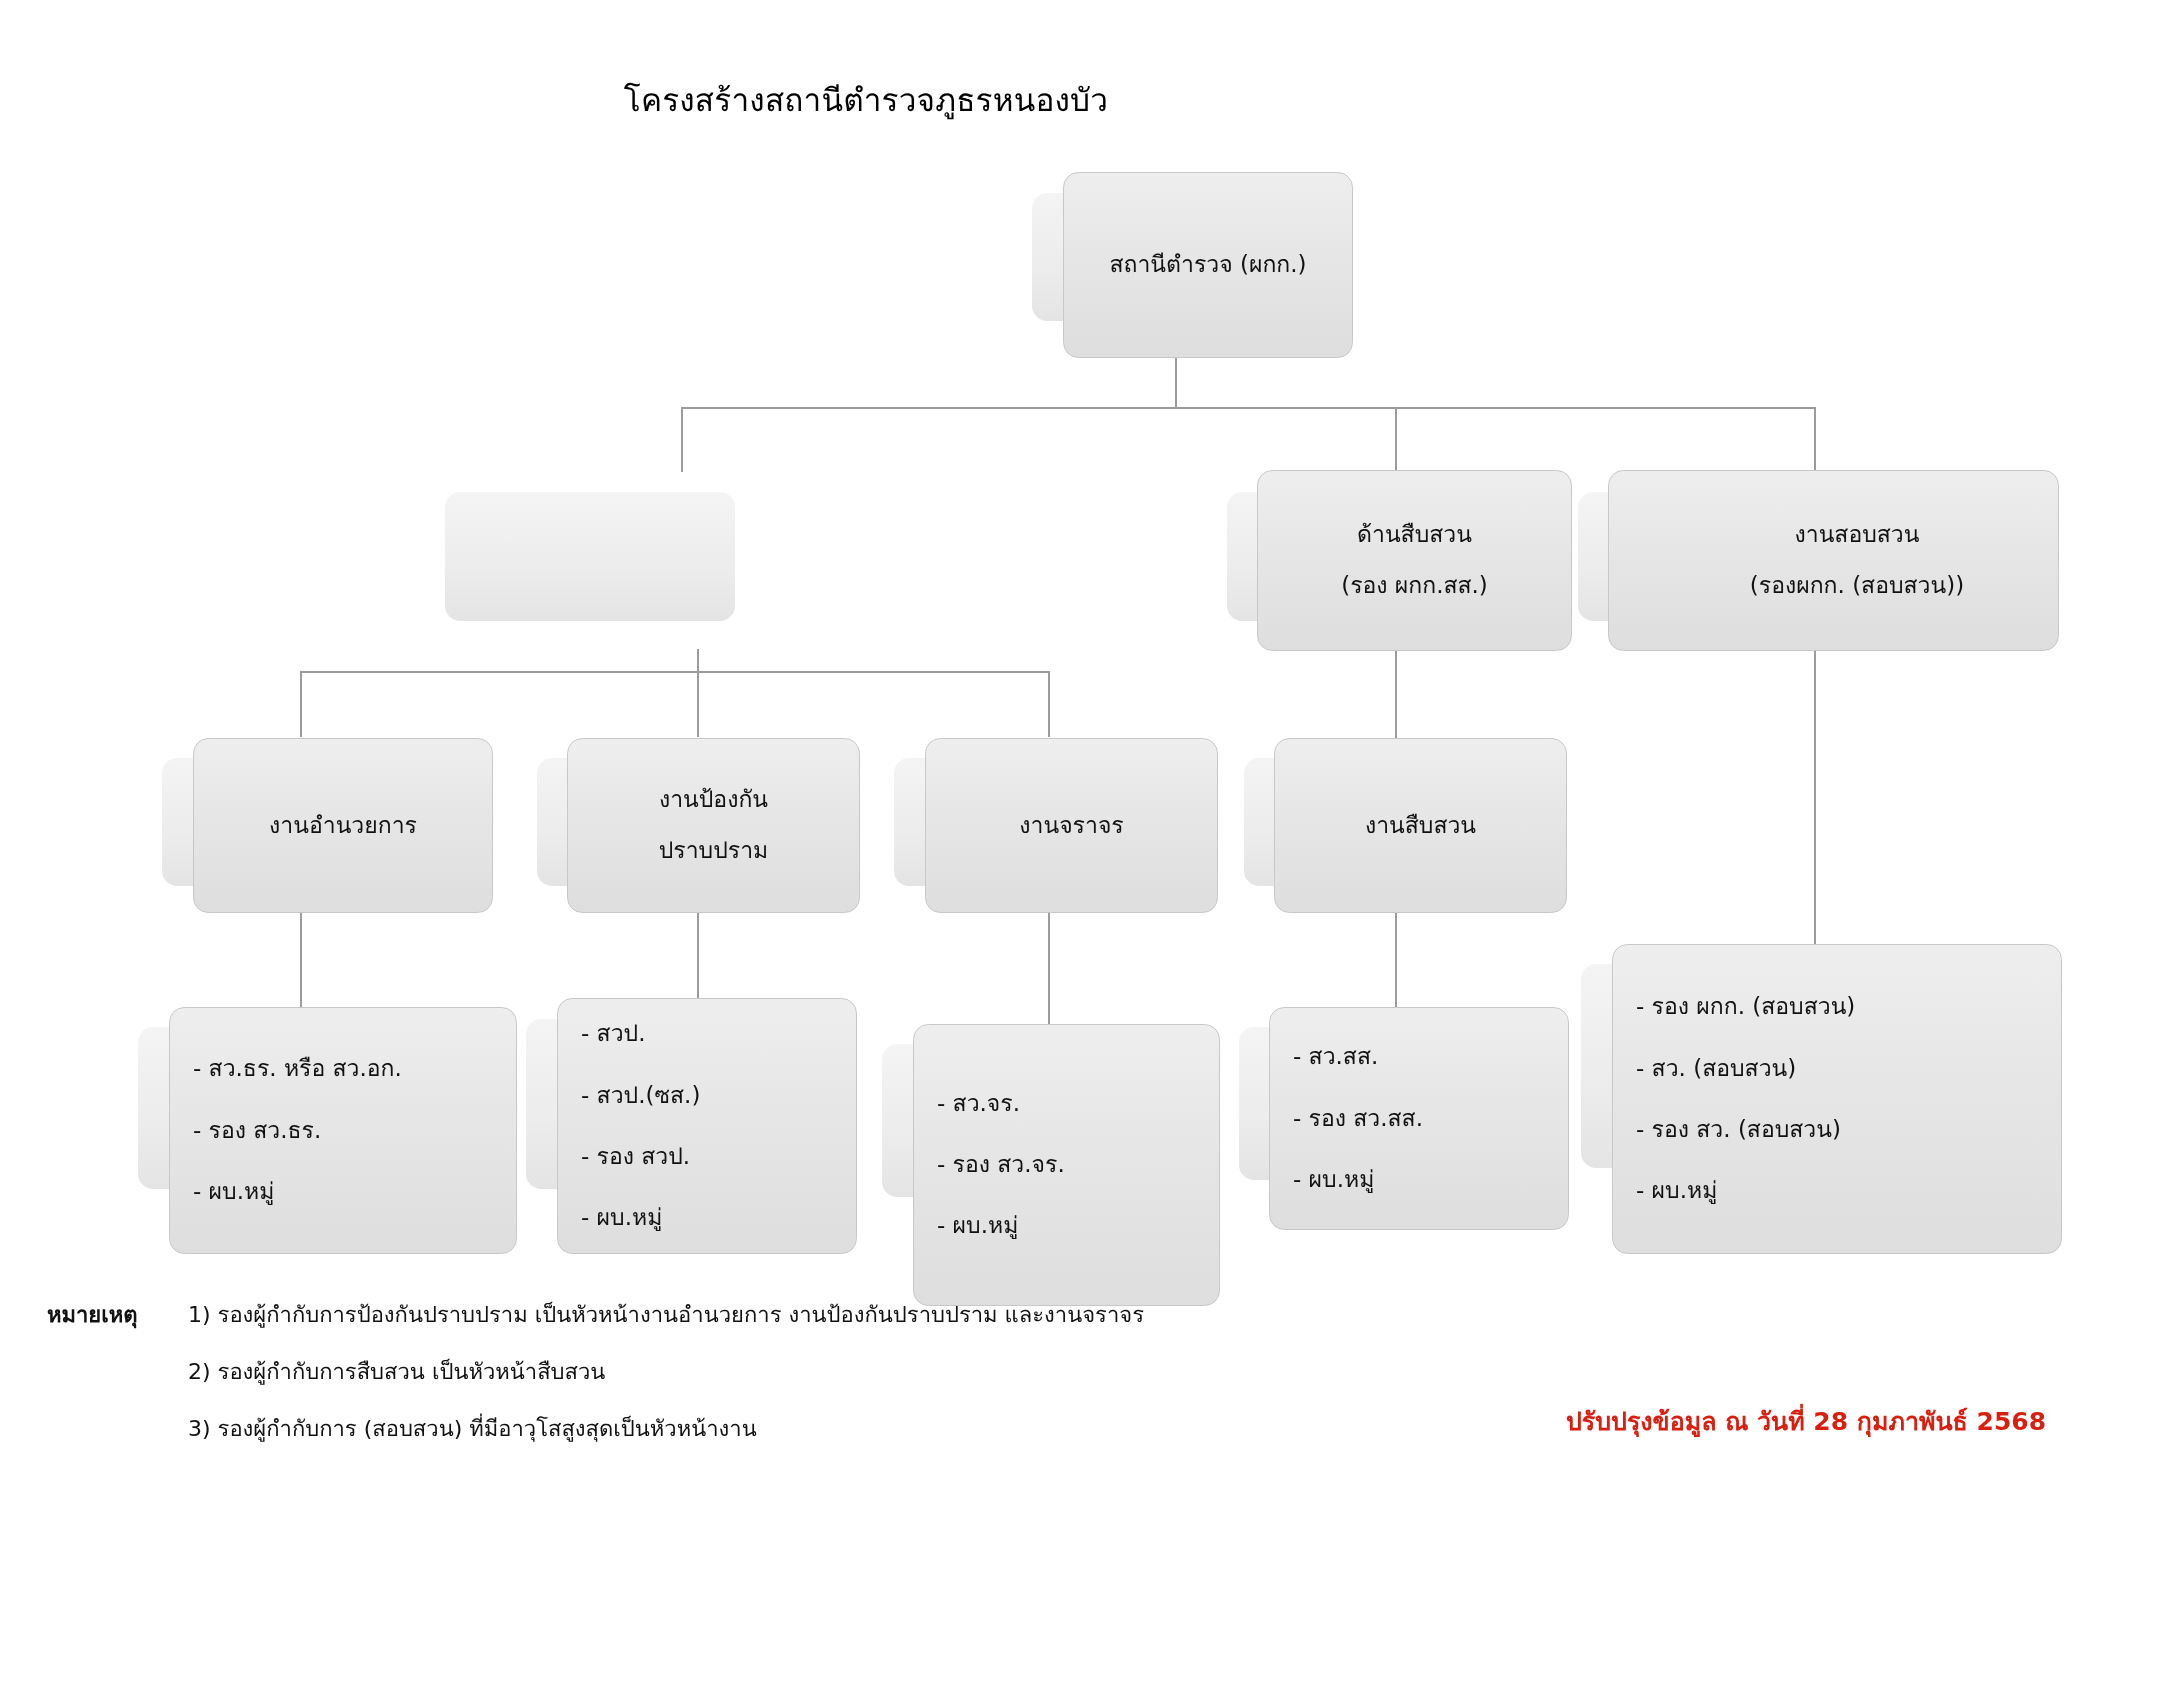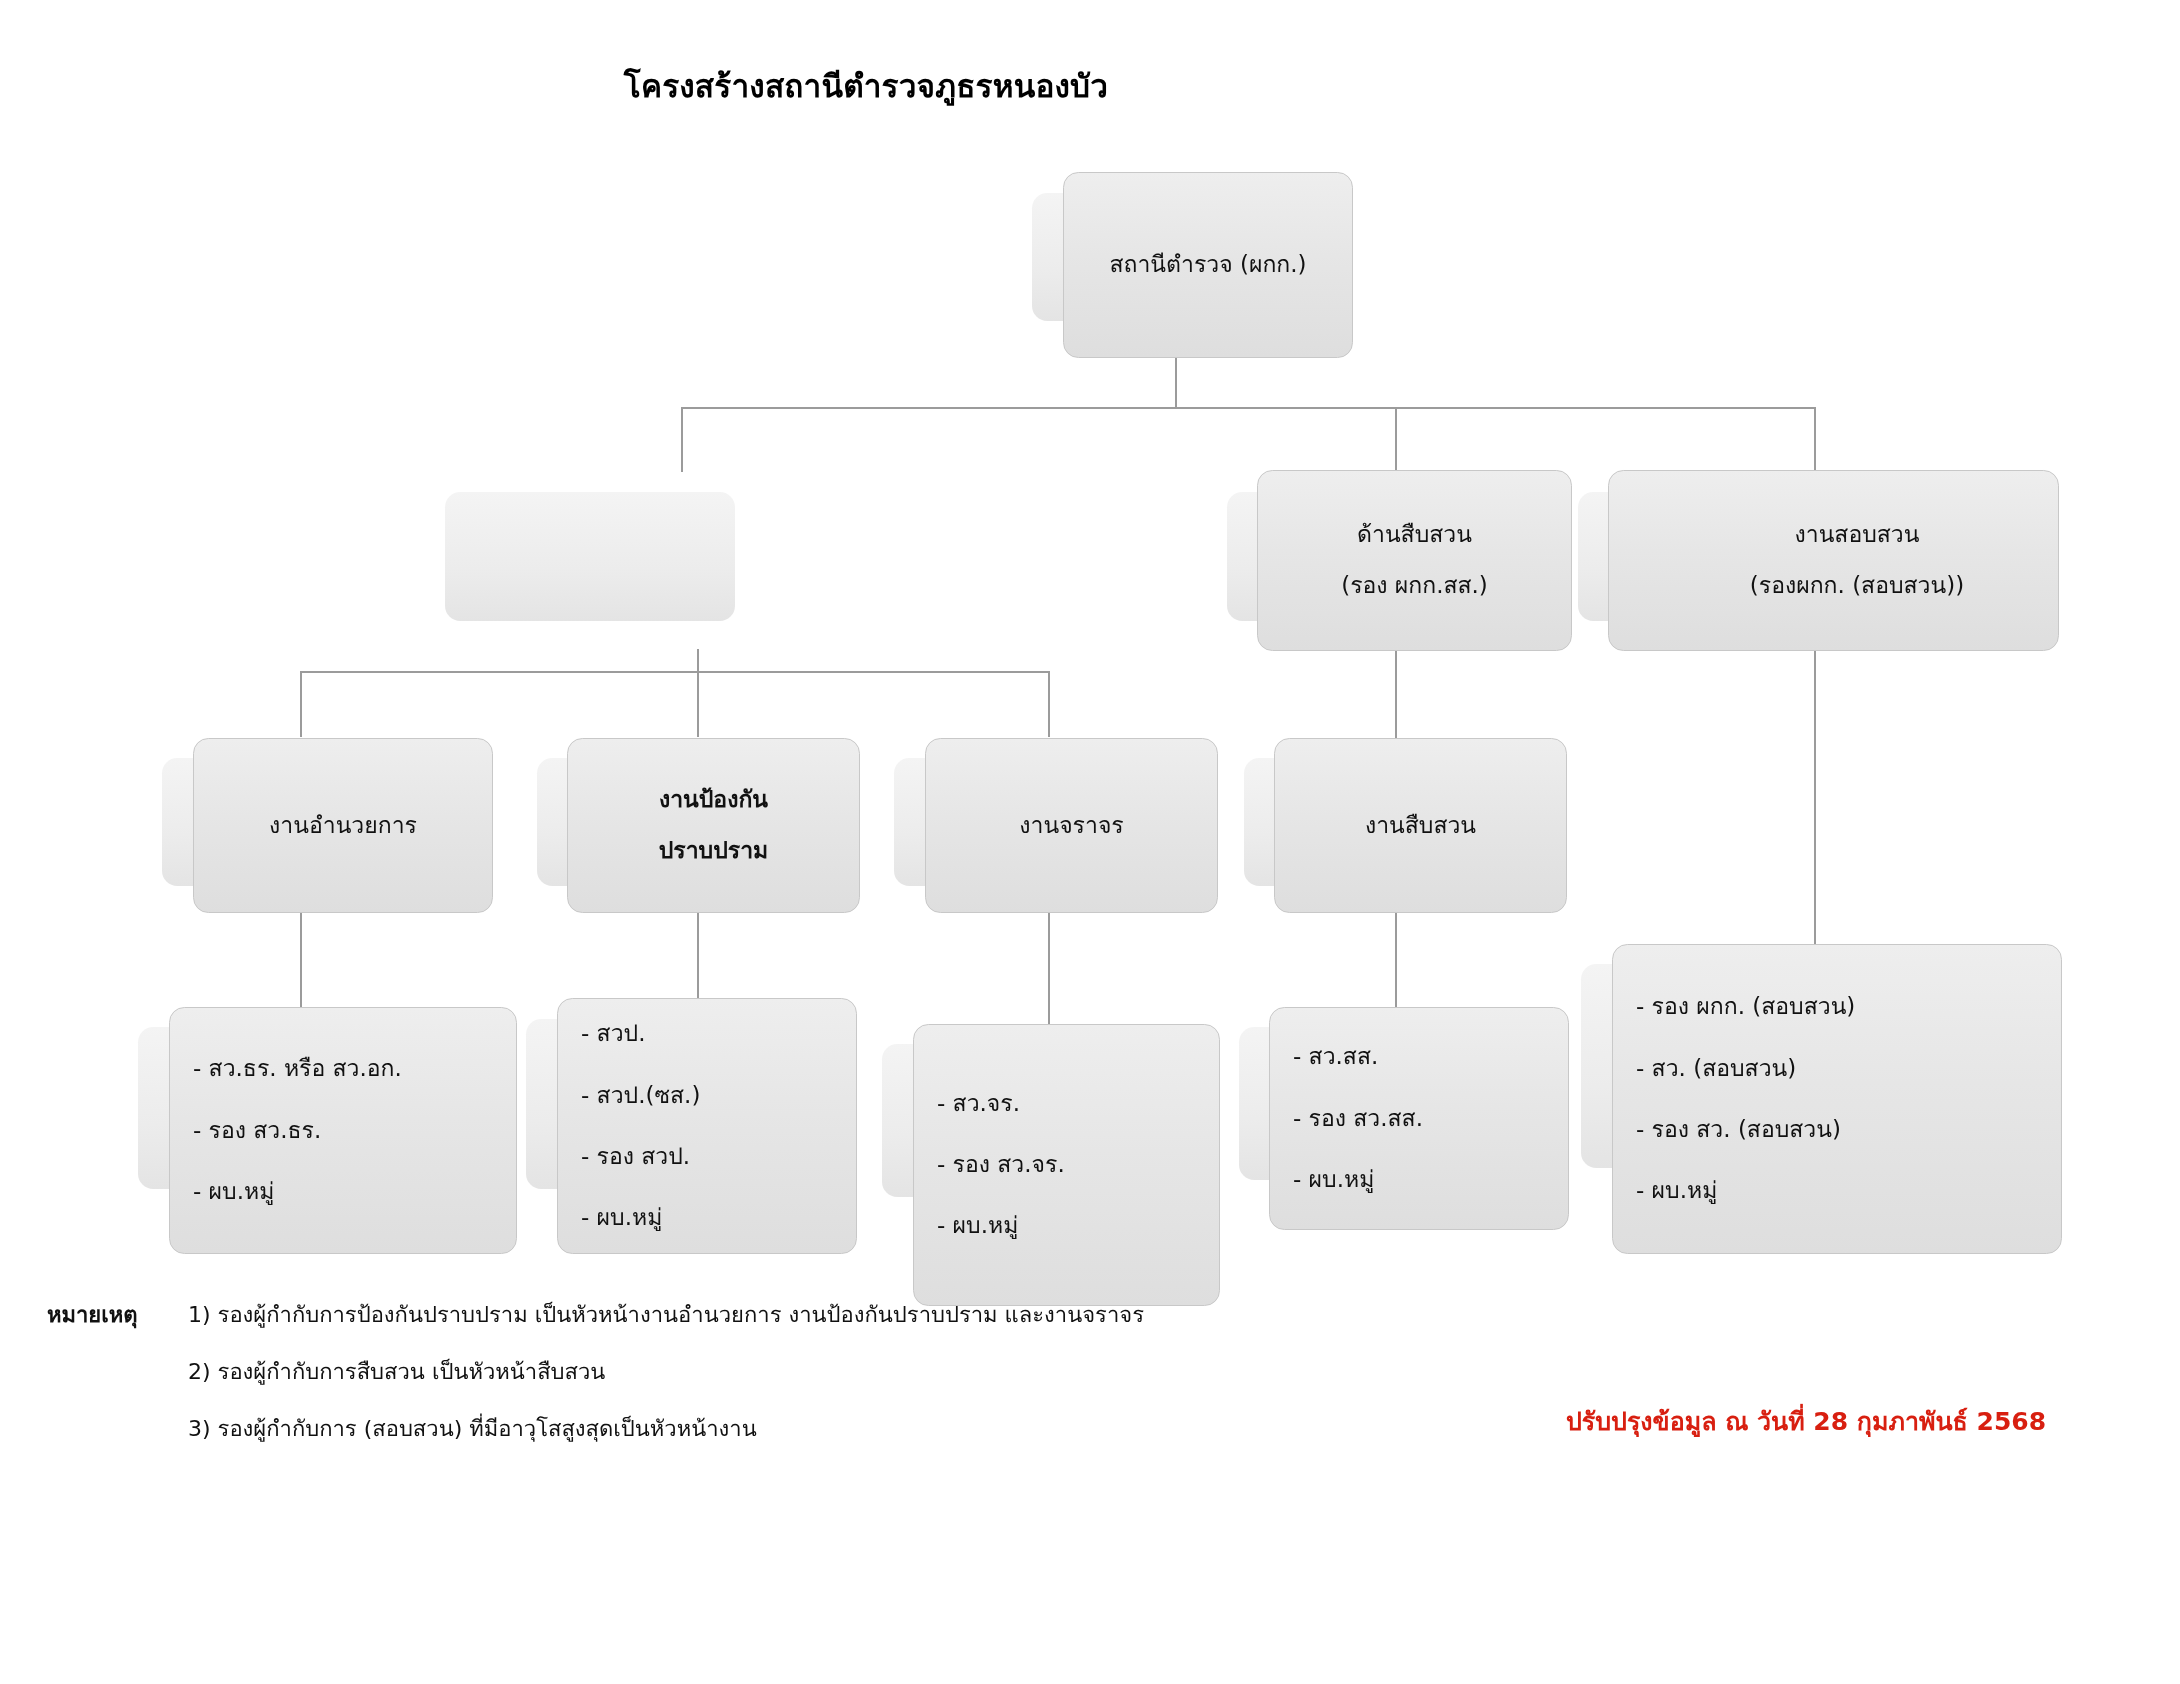--- a/index.html
+++ b/index.html
@@ -10,24 +10,24 @@
     font-family:"DejaVu Sans","Liberation Sans",sans-serif;
     color:#111111;
     position:relative;
     overflow:hidden;
   }
   #stage{position:absolute;left:0;top:0;width:2181px;height:1685px;}
 
   
   .chart-title{
     position:absolute;
-    left:0;top:61px;width:1732px;
+    left:0;top:75px;width:1732px;
     text-align:center;
     font-size:31.5px;
-    font-weight:bold;
+    font-weight:normal;
     letter-spacing:0.2px;
     color:#000;
   }
 
   
   .line{position:absolute;background:#9b9b9b;}
   .line.v{width:1.7px;}
   .line.h{height:1.7px;}
 
   
@@ -139,21 +139,21 @@
     <span class="ln">งานสอบสวน</span>
     <span class="ln">(รองผกก. (สอบสวน))</span>
   </div>
 
   <div class="ghost" style="left:162px;top:758px;width:221px;height:128px;"></div>
   <div class="node" style="left:193px;top:738px;width:300px;height:175px;">
     <span class="ln">งานอำนวยการ</span>
   </div>
 
   <div class="ghost" style="left:537px;top:758px;width:213px;height:128px;"></div>
-  <div class="node" style="left:567px;top:738px;width:293px;height:175px;font-weight:bold;">
+  <div class="node" style="left:567px;top:738px;width:293px;height:175px;">
     <span class="ln">งานป้องกัน</span>
     <span class="ln">ปราบปราม</span>
   </div>
 
   <div class="ghost" style="left:894px;top:758px;width:213px;height:128px;"></div>
   <div class="node" style="left:925px;top:738px;width:293px;height:175px;">
     <span class="ln">งานจราจร</span>
   </div>
 
   <div class="ghost" style="left:1244px;top:758px;width:213px;height:128px;"></div>

